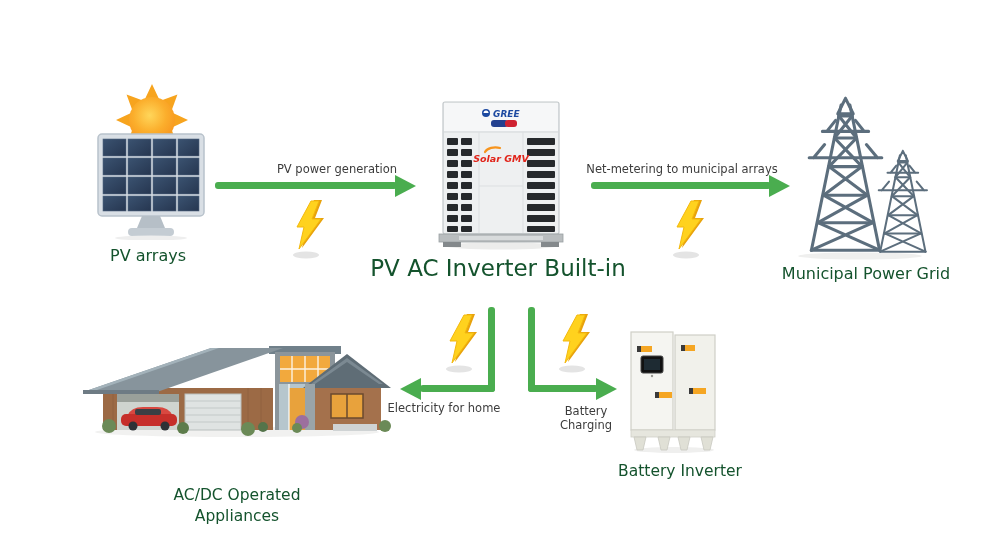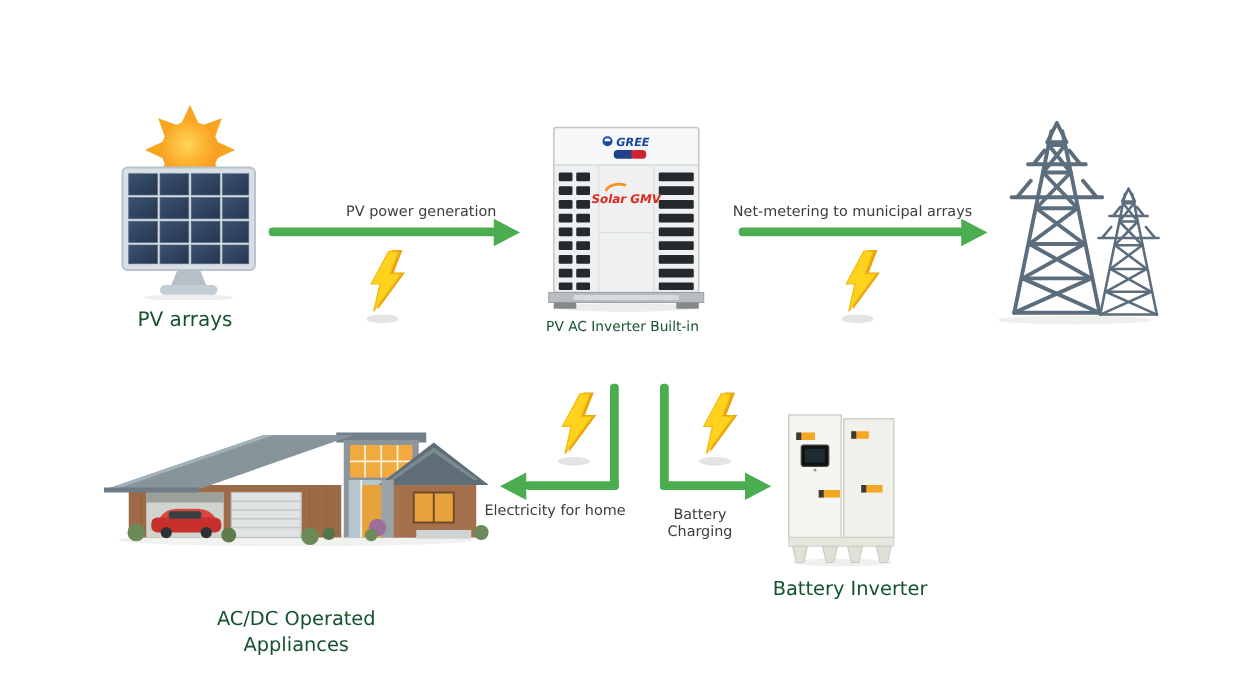--- a/index.html
+++ b/index.html
@@ -10,21 +10,21 @@
   .abs { position:absolute; }
   .node-label {
     position:absolute; transform:translateX(-50%);
     color:#14532d; text-align:center; white-space:nowrap;
   }
   .flow-label {
     position:absolute; transform:translateX(-50%);
     color:#3c3c3c; font-size:11.5px; text-align:center; white-space:nowrap;
   }
   .lbl-16 { font-size:16px; }
-  .lbl-17 { font-size:11px; }
+  .lbl-17 { font-size:23px; }
   .lbl-155 { font-size:15.5px; line-height:21px; }
   .shaft { position:absolute; background:#4aad4f; height:7px; border-radius:3px; }
   .vshaft { position:absolute; background:#4aad4f; width:7px; border-radius:3px; }
   .head-right {
     position:absolute; width:0; height:0;
     border-top:11px solid transparent; border-bottom:11px solid transparent;
     border-left:21px solid #4aad4f;
   }
   .head-left {
     position:absolute; width:0; height:0;
@@ -187,20 +187,21 @@
         <path d="M35,40 L60,66 M55,40 L30,66"></path>
         <path d="M30,66 L65,92 M60,66 L25,92"></path>
         <path d="M25,92 L70,117 M65,92 L20,117"></path>
         <path d="M20,117 L76,142 M70,117 L14,142"></path>
       </g>
     </defs>
     <ellipse cx="70" cy="164" rx="62" ry="3.5" fill="#efefee"></ellipse>
     <use href="#pylon" transform="translate(6,2) scale(1.1)"></use>
     <use href="#pylon" transform="translate(80,56) scale(0.73)"></use>
   </svg>
+  <div class="node-label lbl-16" style="left:866px; top:264px;">Municipal Power Grid</div>
 
   <div>
     <div class="vshaft" style="left:488px; top:307px; height:85px;"></div>
     <div class="shaft" style="left:420px; top:385px; width:75px;"></div>
     <div class="head-left" style="left:400px; top:378px;"></div>
   </div>
   <svg class="abs" style="left:437px; top:312px;" width="50" height="62" viewBox="0 0 50 62">
     <ellipse cx="22" cy="57" rx="13" ry="3.5" fill="#e4e4e4"></ellipse>
     <polygon points="27,3 13,29 20,29 15,51 37,21 28,21 35,3" fill="#e8a20c" transform="translate(3,-1)"></polygon>
     <polygon points="27,3 13,29 20,29 15,51 37,21 28,21 35,3" fill="#ffd21e" stroke="#f3b90e" stroke-width="1"></polygon>
@@ -210,21 +211,21 @@
   <div>
     <div class="vshaft" style="left:528px; top:307px; height:85px;"></div>
     <div class="shaft" style="left:528px; top:385px; width:70px;"></div>
     <div class="head-right" style="left:596px; top:378px;"></div>
   </div>
   <svg class="abs" style="left:550px; top:312px;" width="50" height="62" viewBox="0 0 50 62">
     <ellipse cx="22" cy="57" rx="13" ry="3.5" fill="#e4e4e4"></ellipse>
     <polygon points="27,3 13,29 20,29 15,51 37,21 28,21 35,3" fill="#e8a20c" transform="translate(3,-1)"></polygon>
     <polygon points="27,3 13,29 20,29 15,51 37,21 28,21 35,3" fill="#ffd21e" stroke="#f3b90e" stroke-width="1"></polygon>
   </svg>
-  <div class="flow-label" style="left:560px; top:404px; line-height:14px;">
+  <div class="flow-label" style="left:586px; top:404px; line-height:14px;">
     <div>Battery</div>
     <div>Charging</div>
   </div>
 
   <svg class="abs" style="left:83px; top:326px;" width="308" height="112" viewBox="0 0 308 112">
     <ellipse cx="154" cy="106" rx="142" ry="5" fill="#f1f1f0"></ellipse>
 
     <rect x="186" y="20" width="72" height="8" fill="#70808a"></rect>
     <rect x="192" y="26" width="60" height="78" fill="#8b959b"></rect>
     <rect x="197" y="30" width="50" height="26" fill="#f2a93d"></rect>

